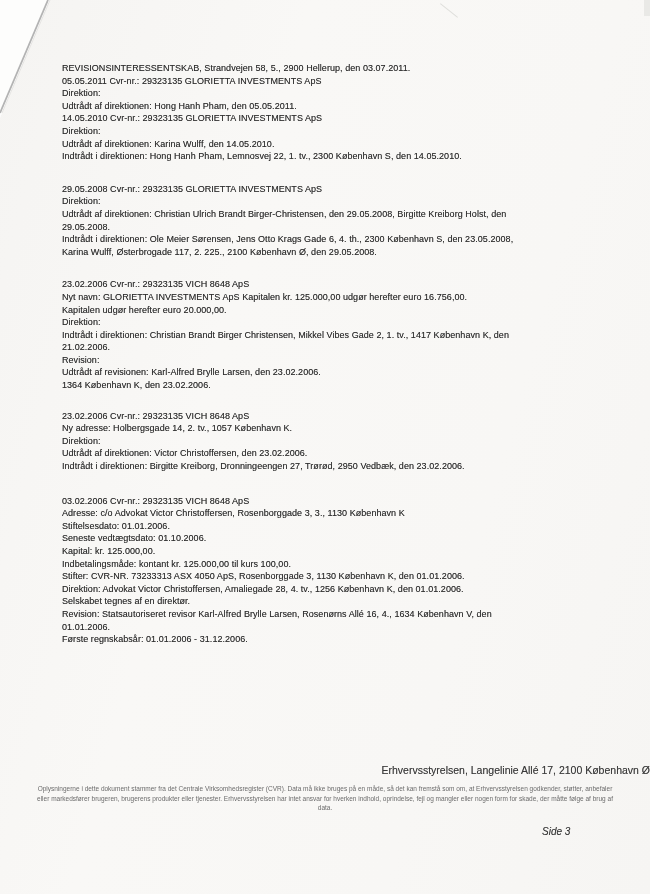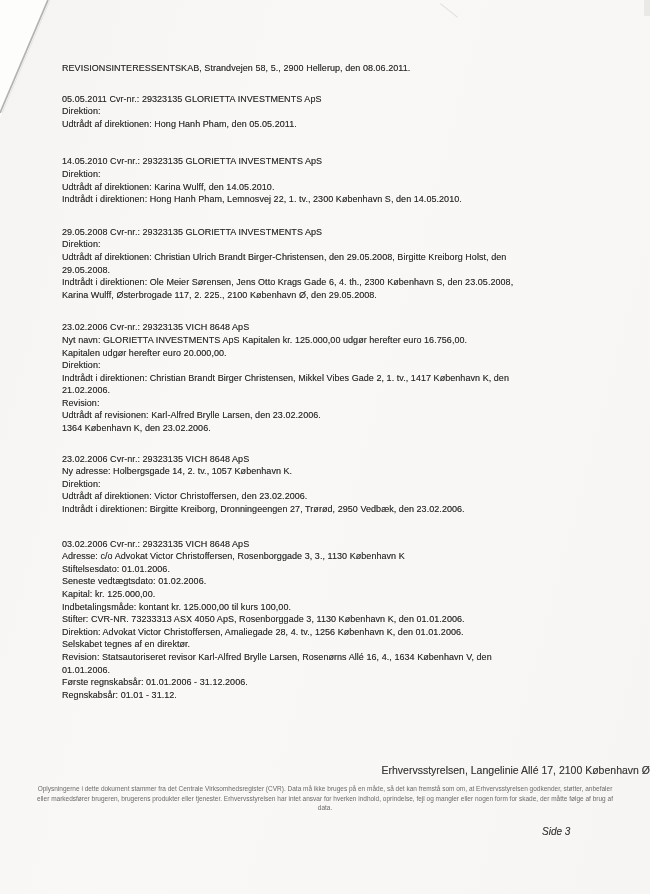--- a/index.html
+++ b/index.html
@@ -48,22 +48,22 @@
     width: 545px;
     font-size: 9px;
     line-height: 12.6px;
     letter-spacing: 0.05px;
     text-shadow: 0 0 0.5px rgba(46,46,46,0.55);
   }
   .doc-line {
     white-space: nowrap;
     height: 12.6px;
   }
-  .section-1 { margin-top: 18px; }
-  .section-2 { margin-top: 25px; }
+  .section-1 { }
+  .section-2 { }
   .section-3 { margin-top: 20px; }
   .section-4 { margin-top: 20px; }
   .section-5 { margin-top: 18px; }
   .section-6 { margin-top: 22px; }
 
   .footer-agency {
     position: absolute;
     top: 764px;
     left: 0;
     width: 650px;
@@ -100,21 +100,21 @@
   <svg class="corner-fold" width="70" height="130" viewBox="0 0 70 130">
     <polygon points="0,0 50,0 0,118" fill="#fdfdfc"></polygon>
     <line x1="48" y1="0" x2="0" y2="113" stroke="#b3b3b3" stroke-width="1.8"></line>
     <line x1="50" y1="0" x2="2" y2="113" stroke="#e4e3e1" stroke-width="1"></line>
   </svg>
   <div class="scratch"></div>
   <div class="edge-smudge"></div>
 
   <div class="content">
 
-    <div class="doc-line">REVISIONSINTERESSENTSKAB, Strandvejen 58, 5., 2900 Hellerup, den 08.06.2011.</div>
+    <div class="doc-line">REVISIONSINTERESSENTSKAB, Strandvejen 58, 5., 2900 Hellerup, den 03.07.2011.</div>
 
     <div class="section section-1">
       <div class="doc-line">05.05.2011 Cvr-nr.: 29323135 GLORIETTA INVESTMENTS ApS</div>
       <div class="doc-line">Direktion:</div>
       <div class="doc-line">Udtrådt af direktionen: Hong Hanh Pham, den 05.05.2011.</div>
     </div>
 
     <div class="section section-2">
       <div class="doc-line">14.05.2010 Cvr-nr.: 29323135 GLORIETTA INVESTMENTS ApS</div>
       <div class="doc-line">Direktion:</div>
@@ -148,30 +148,29 @@
       <div class="doc-line">Ny adresse: Holbergsgade 14, 2. tv., 1057 København K.</div>
       <div class="doc-line">Direktion:</div>
       <div class="doc-line">Udtrådt af direktionen: Victor Christoffersen, den 23.02.2006.</div>
       <div class="doc-line">Indtrådt i direktionen: Birgitte Kreiborg, Dronningeengen 27, Trørød, 2950 Vedbæk, den 23.02.2006.</div>
     </div>
 
     <div class="section section-6">
       <div class="doc-line">03.02.2006 Cvr-nr.: 29323135 VICH 8648 ApS</div>
       <div class="doc-line">Adresse: c/o Advokat Victor Christoffersen, Rosenborggade 3, 3., 1130 København K</div>
       <div class="doc-line">Stiftelsesdato: 01.01.2006.</div>
-      <div class="doc-line">Seneste vedtægtsdato: 01.02.2006.</div>
+      <div class="doc-line">Seneste vedtægtsdato: 01.10.2006.</div>
       <div class="doc-line">Kapital: kr. 125.000,00.</div>
       <div class="doc-line">Indbetalingsmåde: kontant kr. 125.000,00 til kurs 100,00.</div>
       <div class="doc-line">Stifter: CVR-NR. 73233313 ASX 4050 ApS, Rosenborggade 3, 1130 København K, den 01.01.2006.</div>
       <div class="doc-line">Direktion: Advokat Victor Christoffersen, Amaliegade 28, 4. tv., 1256 København K, den 01.01.2006.</div>
       <div class="doc-line">Selskabet tegnes af en direktør.</div>
       <div class="doc-line">Revision: Statsautoriseret revisor Karl-Alfred Brylle Larsen, Rosenørns Allé 16, 4., 1634 København V, den</div>
       <div class="doc-line">01.01.2006.</div>
       <div class="doc-line">Første regnskabsår: 01.01.2006 - 31.12.2006.</div>
-      <div class="doc-line">Regnskabsår: 01.01 - 31.12.</div>
     </div>
 
   </div>
 
   <div class="footer-agency">Erhvervsstyrelsen, Langelinie Allé 17, 2100 København Ø</div>
 
   <div class="footer-disclaimer">
     <div>Oplysningerne i dette dokument stammer fra det Centrale Virksomhedsregister (CVR). Data må ikke bruges på en måde, så det kan fremstå som om, at Erhvervsstyrelsen godkender, støtter, anbefaler</div>
     <div>eller markedsfører brugeren, brugerens produkter eller tjenester. Erhvervsstyrelsen har intet ansvar for hverken indhold, oprindelse, fejl og mangler eller nogen form for skade, der måtte følge af brug af</div>
     <div>data.</div>

